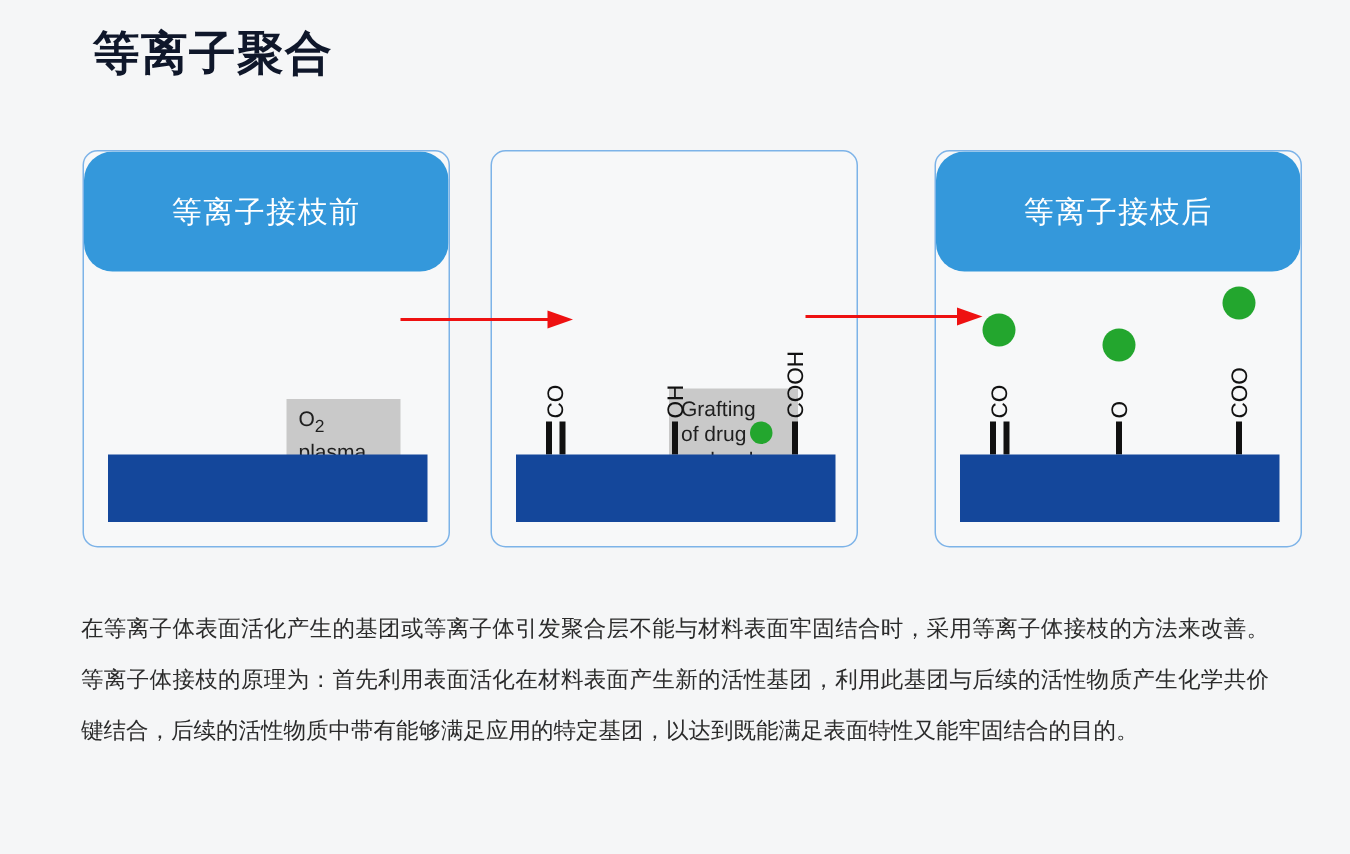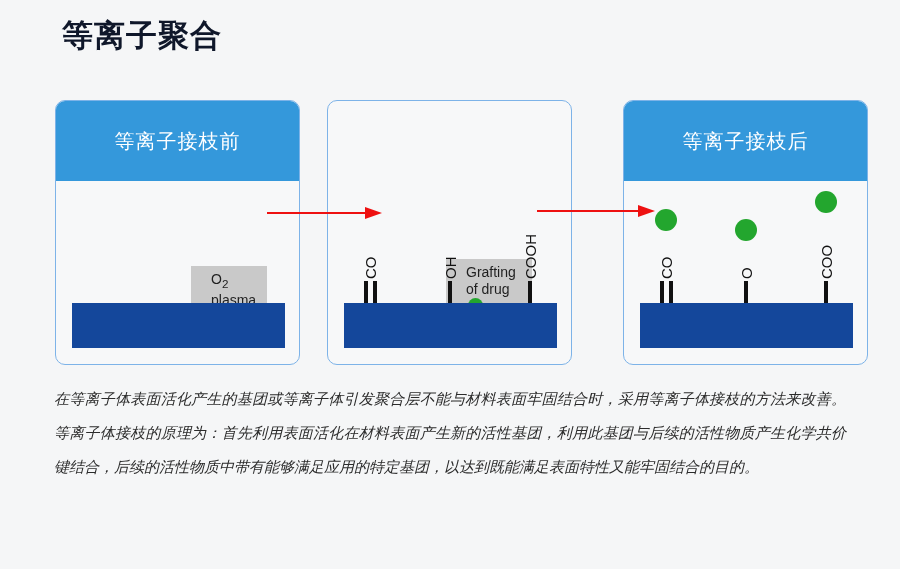--- a/index.html
+++ b/index.html
@@ -58,20 +58,21 @@
     top: 0;
     width: 100%;
     height: 80px;
     background: #3498db;
     color: #ffffff;
     font-size: 20px;
     display: flex;
     align-items: center;
     justify-content: center;
     letter-spacing: 1px;
+    border-radius: 19px;
   }
 
   .panel-body {
     position: absolute;
     left: 0;
     top: 80px;
     width: 100%;
     height: 185px;
   }
 
@@ -133,21 +134,21 @@
     background: #23a62e;
   }
 
   
   .callout {
     position: absolute;
     background: #c9c9c9;
     color: #1f1f1f;
     font-size: 14px;
     line-height: 17px;
-    padding: 5px 20px;
+    padding: 5px 8px;
     box-sizing: border-box;
   }
   .callout .dot-inline {
     display: inline-block;
     width: 15px;
     height: 15px;
     border-radius: 50%;
     background: #23a62e;
     vertical-align: -2px;
     margin-left: 2px;
@@ -188,28 +189,27 @@
     border-bottom: 6px solid transparent;
     border-left: 17px solid #ee1111;
   }
   #arrow-1 { left: 212px; top: 107px; width: 115px; }
   #arrow-2 { left: 482px; top: 105px; width: 118px; }
 
   
   .body-text {
     position: absolute;
     left: 54px;
-    top: 382px;
+    top: 403px;
     width: 792px;
     font-size: 15px;
     line-height: 34px;
     color: #2b2b2b;
     text-align: justify;
     text-justify: inter-character;
-    font-style: italic;
   }
 </style>
 </head>
 <body>
 
 <div class="page-title">等离子聚合</div>
 
 <div class="diagram">
 
   <div class="panel panel-1">

